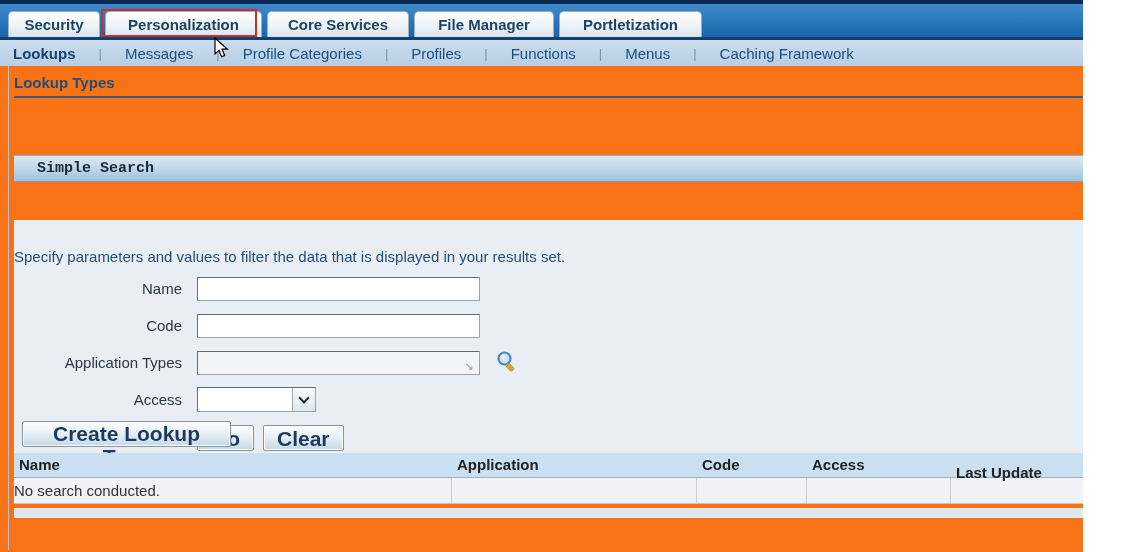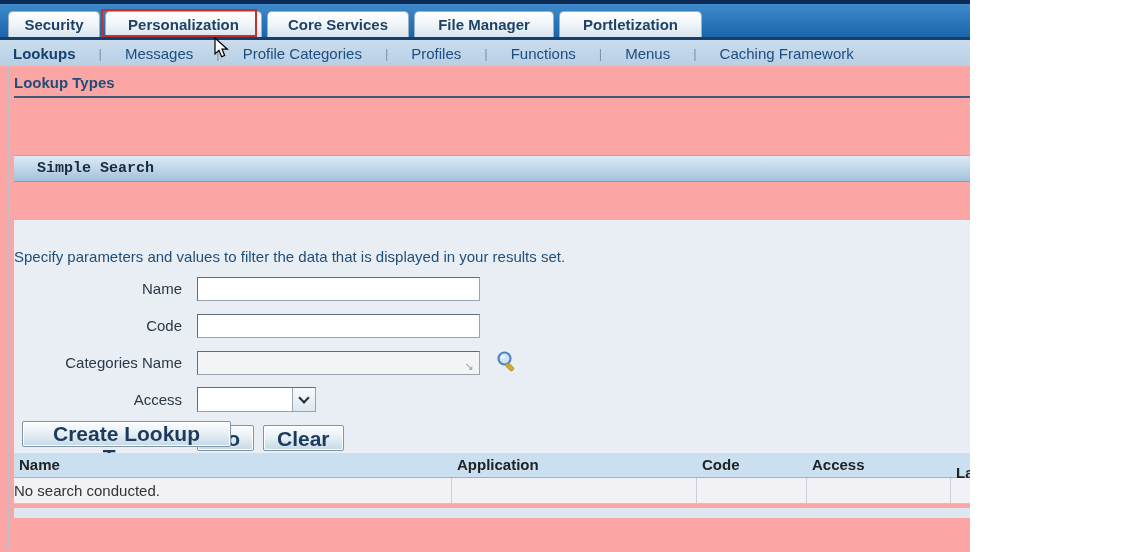--- a/index.html
+++ b/index.html
@@ -1,17 +1,17 @@
 <!DOCTYPE html>
 <html><head>
 <meta charset="utf-8">
 <style>
   * { margin:0; padding:0; box-sizing:border-box; }
   html,body { width:1147px; height:552px; background:#fff; font-family:"Liberation Sans", sans-serif; }
-  .screen { position:relative; width:970px; height:552px; overflow:hidden; background:#fca5a5; }
+  .screen { position:relative; width:1083px; height:552px; overflow:hidden; background:#f97316; }
 
   
   .topstrip { position:absolute; left:0; top:0; width:1147px; height:4px; background:#0c2a55; }
   .tabbar { position:absolute; left:0; top:4px; width:1147px; height:36px;
             background:linear-gradient(180deg,#3f8aca 0%, #2a76ba 55%, #1d64a9 100%);
             border-bottom:3px solid #15406e; }
   .tabs { position:absolute; left:8px; bottom:0; display:flex; gap:5px; align-items:flex-end; }
   .tab { height:26px; line-height:25px; text-align:center;
          background:linear-gradient(180deg,#ffffff 0%, #eef3f7 55%, #d8e3ec 100%);
          border:1px solid #9db0c2; border-bottom:none; border-radius:5px 5px 0 0;
@@ -130,21 +130,21 @@
     <div class="panel-header">Simple Search</div>
     <div class="panel-body">
       <div class="instruction">Specify parameters and values to filter the data that is displayed in your results set.</div>
 
       <div class="frow-label" style="top:57px">Name</div>
       <input class="tfield" style="top: 57px;" type="text" value="">
 
       <div class="frow-label" style="top:94px">Code</div>
       <input class="tfield" style="top: 94px;" type="text" value="">
 
-      <div class="frow-label" style="top:131px">Categories Name</div>
+      <div class="frow-label" style="top:131px">Application Types</div>
       <input class="tfield lov" style="top: 131px;" type="text" value="">
       <div class="lov-arrow" style="top:139px">↘</div>
       <svg class="mag" style="top:130px" width="24" height="24" viewBox="0 0 24 24">
         <circle cx="9.5" cy="8.5" r="6" fill="#cfe5f7" stroke="#4a86c8" stroke-width="2.2"></circle>
         <circle cx="7.8" cy="6.8" r="2.2" fill="#eaf4fc" stroke="none"></circle>
         <rect x="13.2" y="12.2" width="9" height="4.6" rx="2" transform="rotate(45 13.2 12.2)" fill="#c9a83c" stroke="#a8862e" stroke-width="0.6"></rect>
       </svg>
 
       <div class="frow-label" style="top:168px">Access</div>
       <div class="selectbox" style="top:167px">

